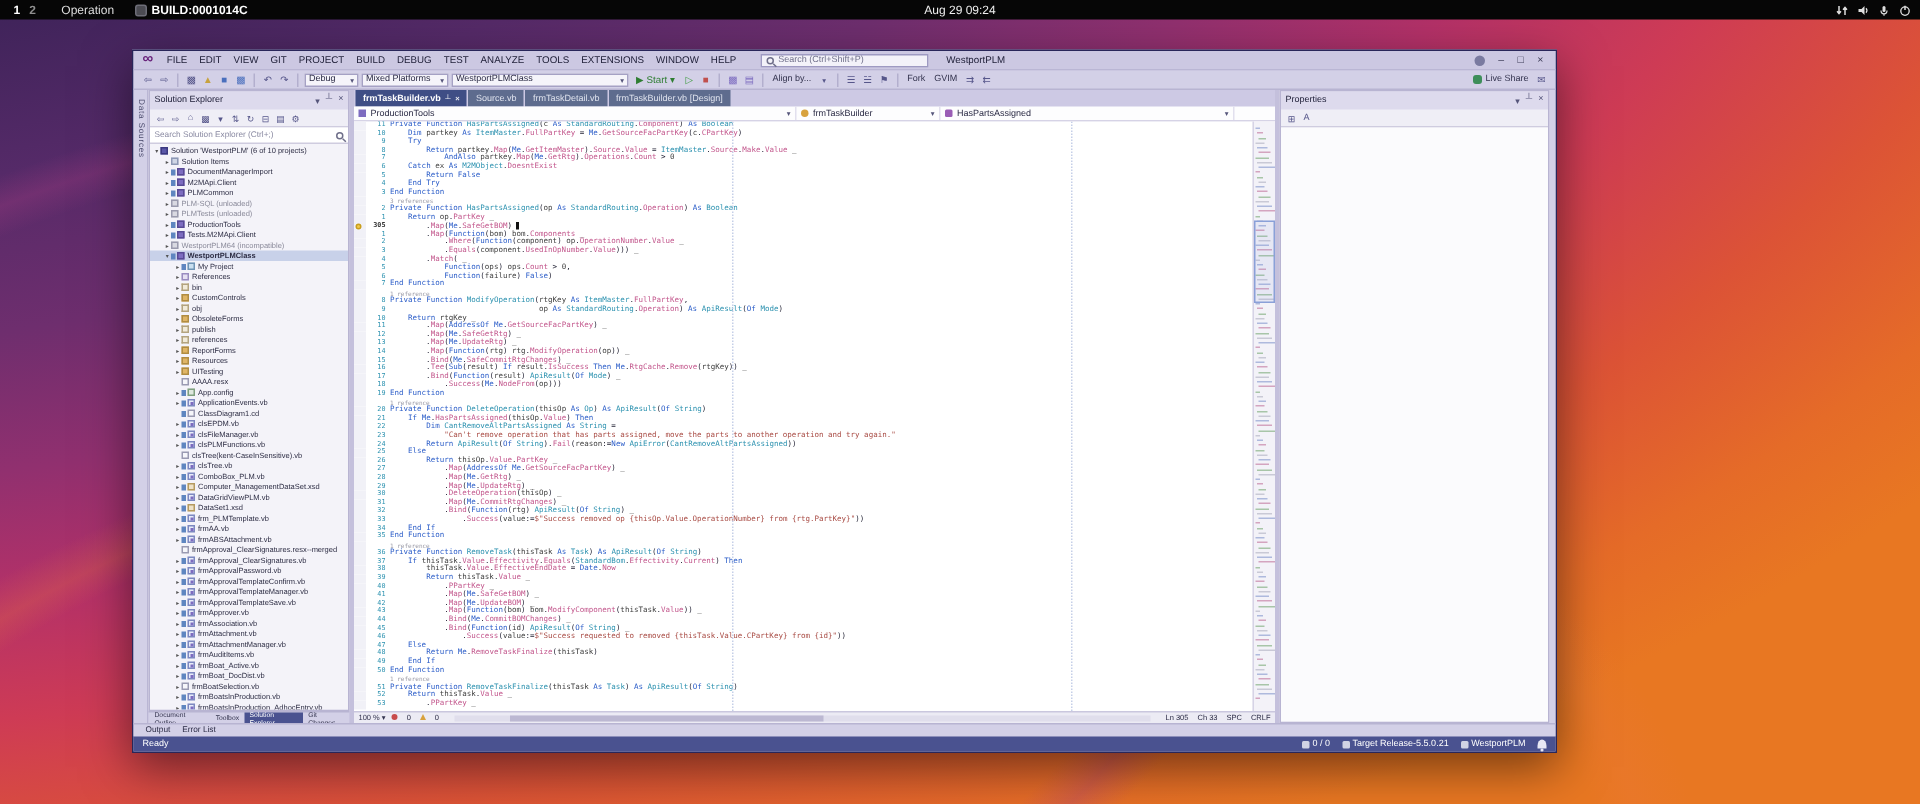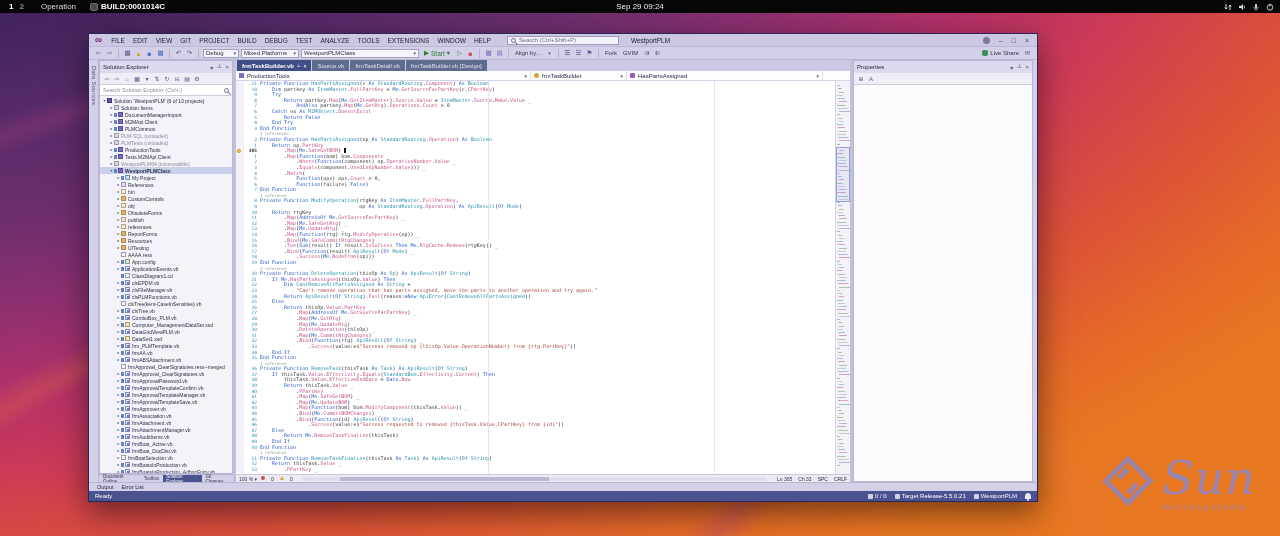--- a/index.html
+++ b/index.html
@@ -158,42 +158,30 @@
 </style>
 </head>
 <body>
 
 <div class="screen">
   <div class="wallpaper">
     <div class="wave w1"></div>
     <div class="wave w2"></div>
   </div>
 
-  <div class="sunlogo">
-    <svg width="52" height="52" viewBox="0 0 52 52">
-      <g stroke="#8d86c2" stroke-width="5" fill="none" opacity="0.95">
-        <path d="M26 4 L48 26 L26 48 L4 26 Z"></path>
-        <path d="M17 23 L26 14 M26 38 L35 29"></path>
-      </g>
-    </svg>
-    <div class="suntext">
-      <span class="sunbrand">Sun</span>
-      <span class="sunsub">microsystems</span>
-    </div>
-  </div>
 
   <div class="topbar">
     <span class="ws on">1</span>
     <span class="ws">2</span>
     <span class="tb-activities">Operation</span>
     <span class="appind">
       <span class="appico"></span>
       <span>BUILD:0001014C</span>
     </span>
-    <span class="tb-clock">Sep 29 09:24</span>
+    <span class="tb-clock">Aug 29 09:24</span>
     <span class="sysicons">
       <svg width="8" height="8" viewBox="0 0 8 8">
           <path d="M2 1 L2 6 M0.7 4.5 L2 6 L3.3 4.5 M6 7 L6 2 M4.7 3.5 L6 2 L7.3 3.5" stroke="#ddd" stroke-width="1" fill="none"></path>
         </svg>
       <svg width="8" height="8" viewBox="0 0 8 8">
           <path d="M1 3 L3 3 L5 1 L5 7 L3 5 L1 5 Z" fill="#ddd"></path>
           <path d="M6 2.5 Q7.3 4 6 5.5" stroke="#ddd" stroke-width="0.8" fill="none"></path>
         </svg>
       <svg width="8" height="8" viewBox="0 0 8 8">
           <rect x="3" y="1" width="2" height="4" rx="1" fill="#ddd"></rect>

